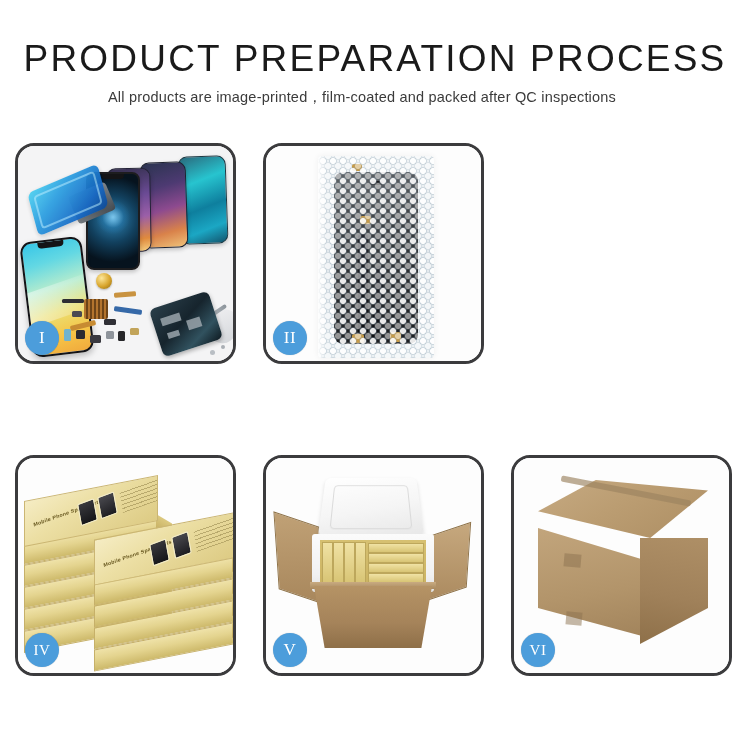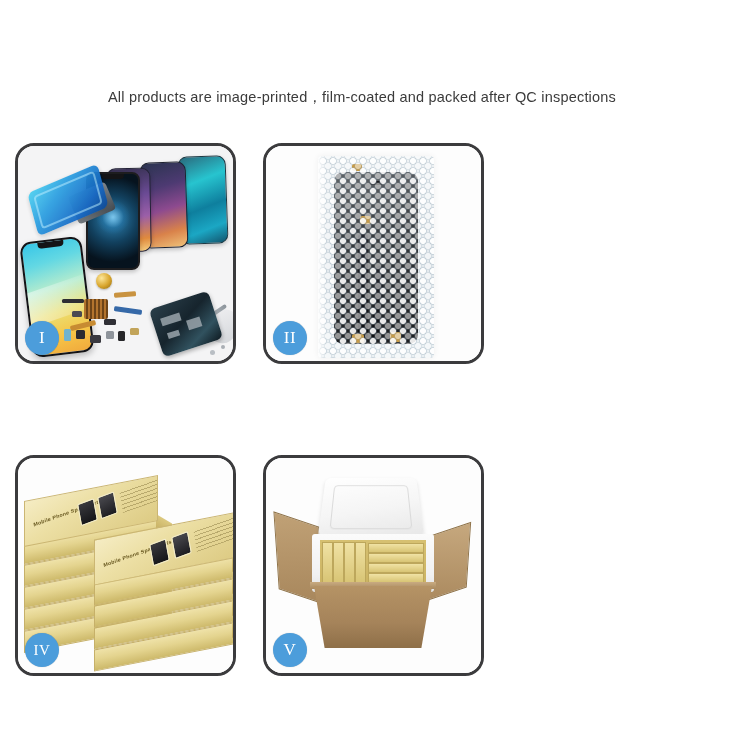--- a/index.html
+++ b/index.html
@@ -564,20 +564,21 @@
     position: absolute;
     background: rgba(140,114,80,0.5);
   }
   .c6-tape.t1 { left: 50px; top: 96px; width: 17px; height: 13px; transform: rotate(5deg); }
   .c6-tape.t2 { left: 52px; top: 154px; width: 16px; height: 13px; transform: rotate(5deg); }
 </style>
 </head>
 <body>
 
 <div id="header">
+  <div id="page-title">PRODUCT PREPARATION PROCESS</div>
   <div id="page-subtitle">All products are image-printed，film-coated and packed after QC inspections</div>
 </div>
 
 <div id="panel-grid">
 
   <div class="panel r0 c0">
     <div class="photo p1-bg">
       <div class="phone-fan">
         <div class="ph ph-a"></div>
         <div class="ph ph-b"></div>
@@ -709,14 +710,25 @@
         <div class="ybox" style="left:48px; top:13px; width:54px; height:8px;"></div>
         <div class="ybox" style="left:48px; top:23px; width:54px; height:8px;"></div>
         <div class="ybox" style="left:48px; top:33px; width:54px; height:8px;"></div>
       </div>
       <div class="carton-rim"></div>
       <div class="carton-front"></div>
     </div>
     <div class="badge">V</div>
   </div>
 
+  <div class="panel r1 c2">
+    <div class="photo p6-bg">
+      <div class="c6-top"></div>
+      <div class="c6-seam"></div>
+      <div class="c6-left"></div>
+      <div class="c6-right"></div>
+      <div class="c6-tape t1"></div>
+      <div class="c6-tape t2"></div>
+    </div>
+    <div class="badge big">VI</div>
+  </div>
 
 </div>
 
 </body></html>

